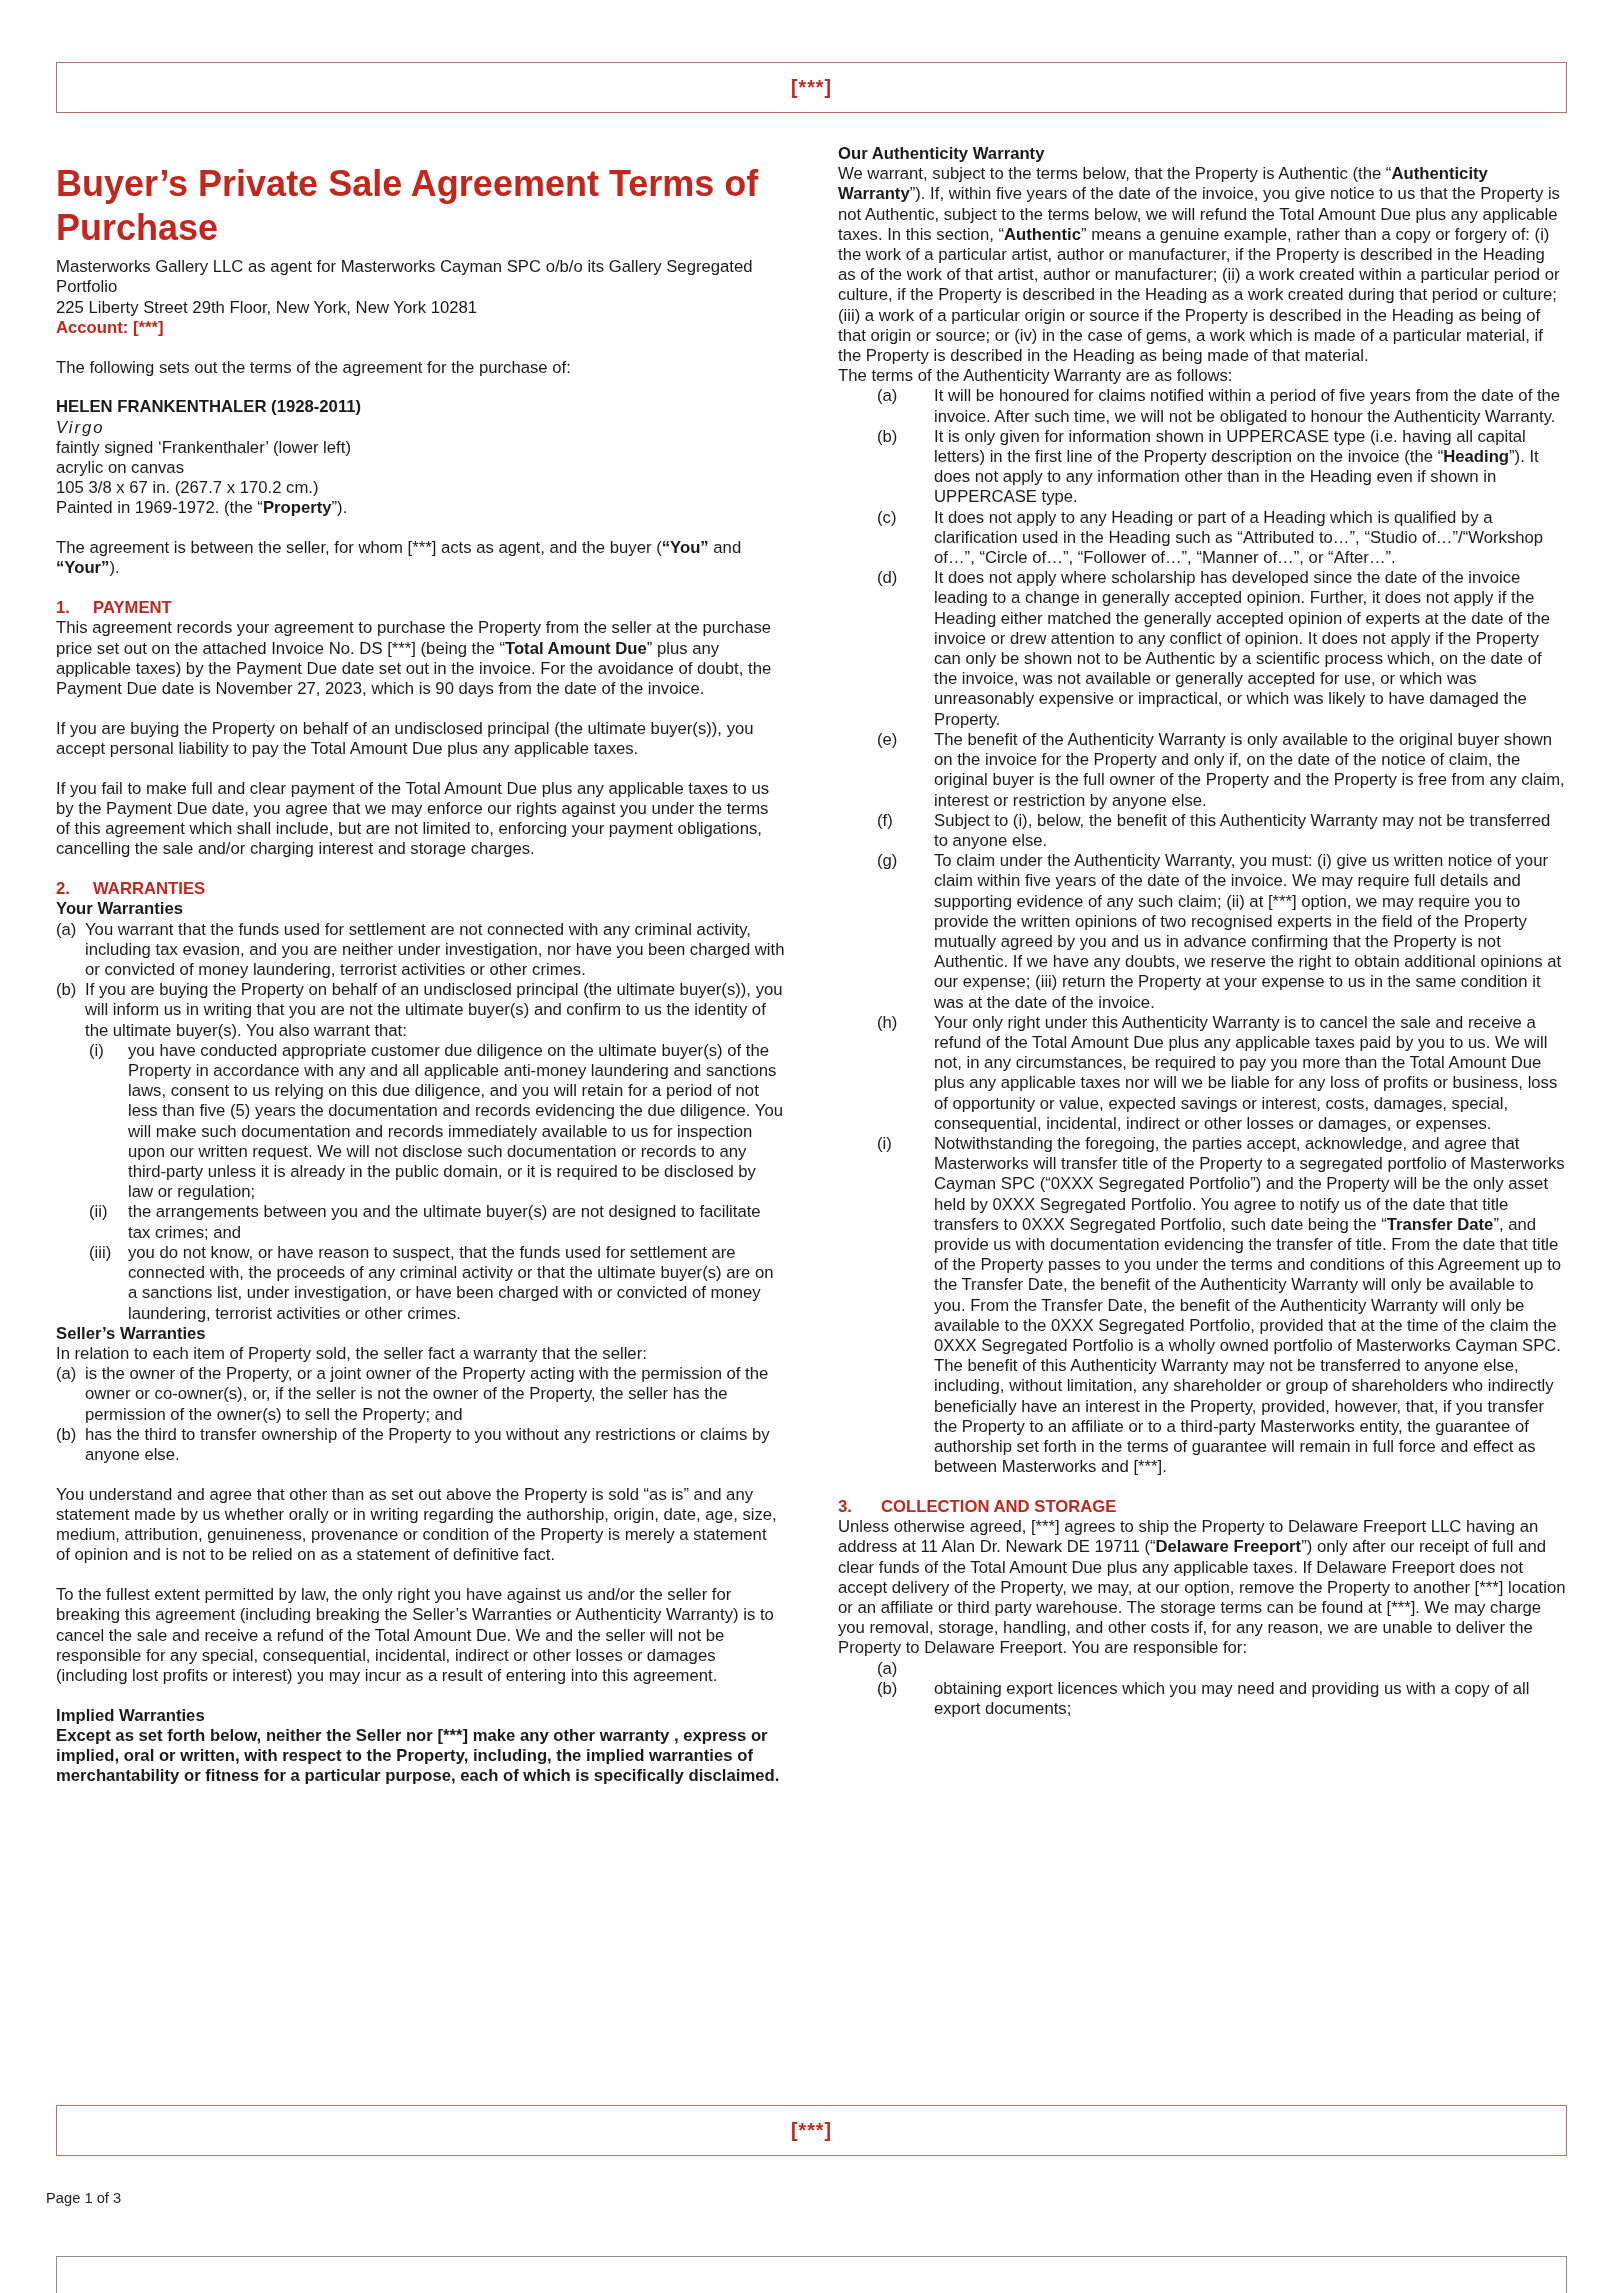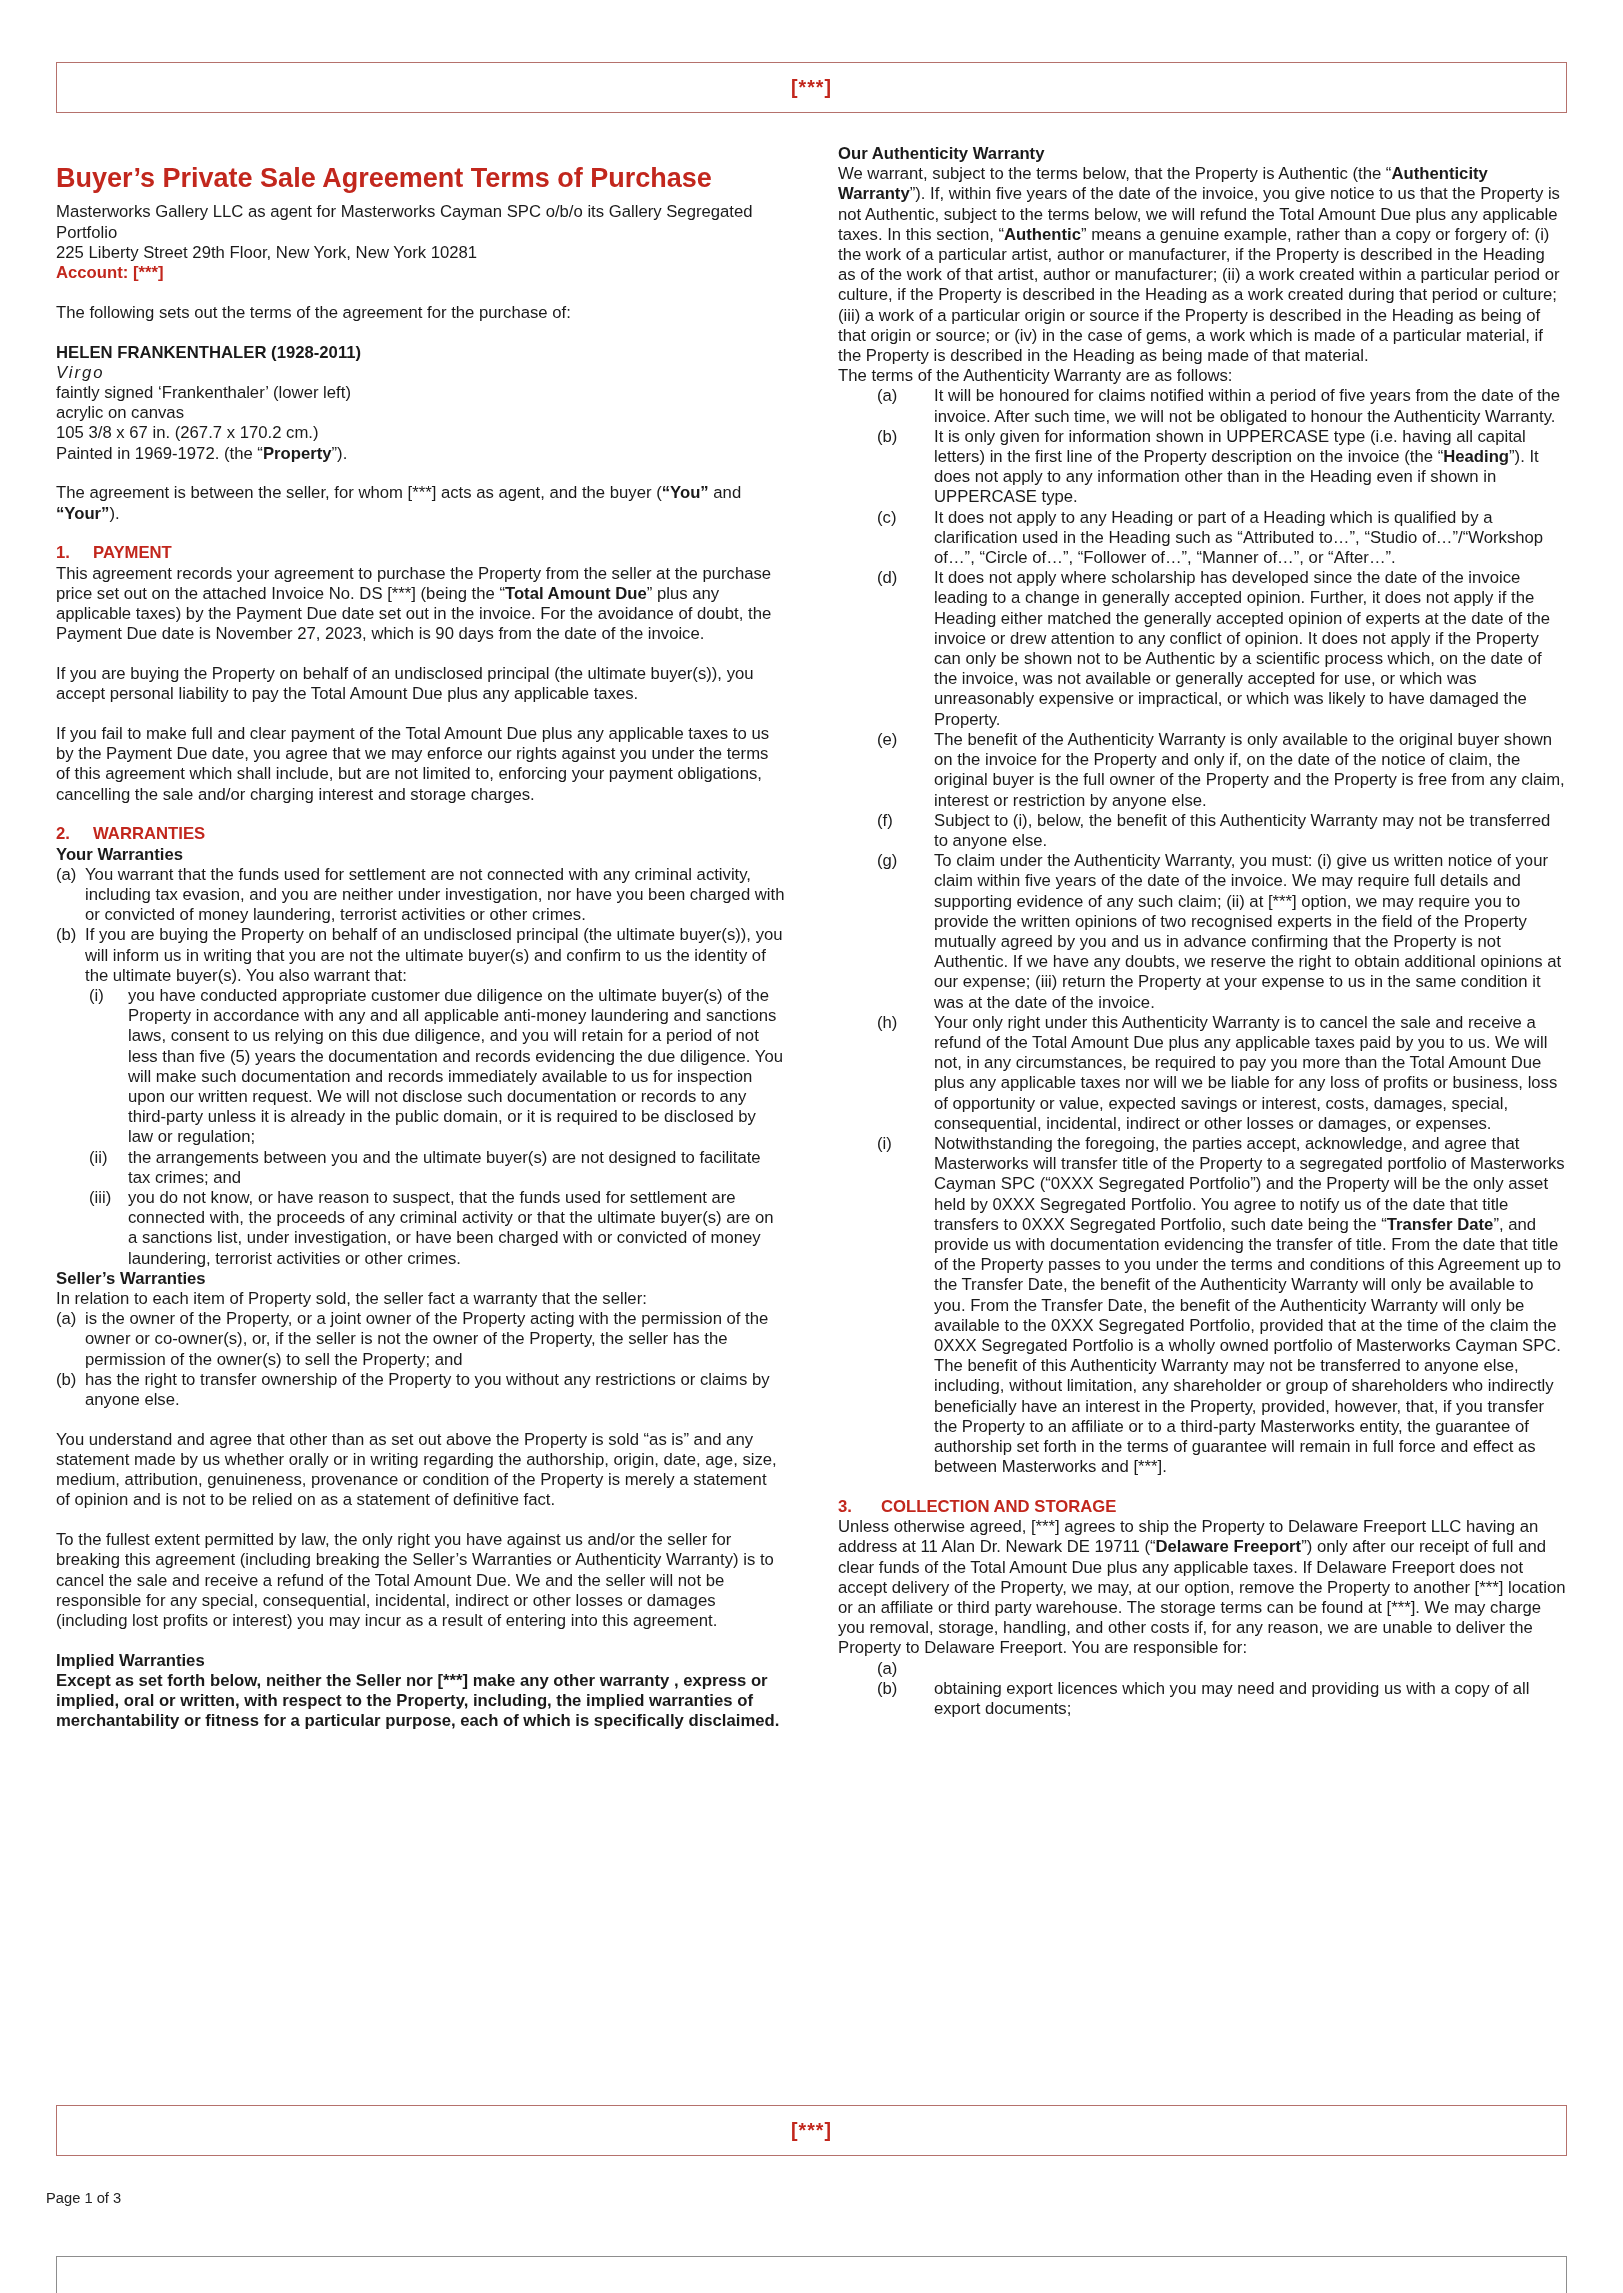--- a/index.html
+++ b/index.html
@@ -17,21 +17,21 @@
   }
   .page{padding:62px 56px 0 56px;}
   .star-box{
     border:1px solid var(--box-border);
     height:51px;display:flex;align-items:center;justify-content:center;
   }
   .star{color:var(--accent-red);font-size:19.6px;font-weight:bold;letter-spacing:1px;}
   .columns{display:flex;gap:53px;margin-top:31px;align-items:flex-start;}
   .col{flex:1 1 0;font-size:16.7px;line-height:1.21;}
   h1.title{
-    color:var(--accent-red);font-size:27px;line-height:1.22;font-weight:bold;
+    color:var(--accent-red);font-size:36px;line-height:1.22;font-weight:bold;
     margin:17.6px 0 7.8px 0;
   }
   .p{margin:0;}
   .b{font-weight:bold;}
   .i{font-style:italic;}
   .red{color:var(--accent-red);}
   .ls{letter-spacing:2px;}
   .gap{height:19.6px;}
   .h{font-weight:bold;}
   .sech{color:var(--accent-red);font-weight:bold;display:flex;}
@@ -117,21 +117,21 @@
             <span class="t">you do not know, or have reason to suspect, that the funds used for settlement are connected with, the proceeds of any criminal activity or that the ultimate buyer(s) are on a sanctions list, under investigation, or have been charged with or convicted of money laundering, terrorist activities or other crimes.</span>
           </div>
           <div class="h">Seller’s Warranties</div>
           <div class="p">In relation to each item of Property sold, the seller fact a warranty that the seller:</div>
           <div class="li lvl1">
             <span class="m">(a)</span>
             <span class="t">is the owner of the Property, or a joint owner of the Property acting with the permission of the owner or co-owner(s), or, if the seller is not the owner of the Property, the seller has the permission of the owner(s) to sell the Property; and</span>
           </div>
           <div class="li lvl1">
             <span class="m">(b)</span>
-            <span class="t">has the right to transfer ownership of the Property to you without any restrictions or claims by anyone else.</span>
+            <span class="t">has the third to transfer ownership of the Property to you without any restrictions or claims by anyone else.</span>
           </div>
           <div class="gap"></div>
           <div class="p">You understand and agree that other than as set out above the Property is sold “as is” and any statement made by us whether orally or in writing regarding the authorship, origin, date, age, size, medium, attribution, genuineness, provenance or condition of the Property is merely a statement of opinion and is not to be relied on as a statement of definitive fact.</div>
           <div class="gap"></div>
           <div class="p">To the fullest extent permitted by law, the only right you have against us and/or the seller for breaking this agreement (including breaking the Seller’s Warranties or Authenticity Warranty) is to cancel the sale and receive a refund of the Total Amount Due. We and the seller will not be responsible for any special, consequential, incidental, indirect or other losses or damages (including lost profits or interest) you may incur as a result of entering into this agreement.</div>
           <div class="gap"></div>
           <div class="h">Implied Warranties</div>
           <div class="p"><span class="b">Except as set forth below, neither the Seller nor [***] make any other warranty , express or implied, oral or written, with respect to the Property, including, the implied warranties of merchantability or fitness for a particular purpose, each of which is specifically disclaimed.</span></div>
         </div>
     </div>

